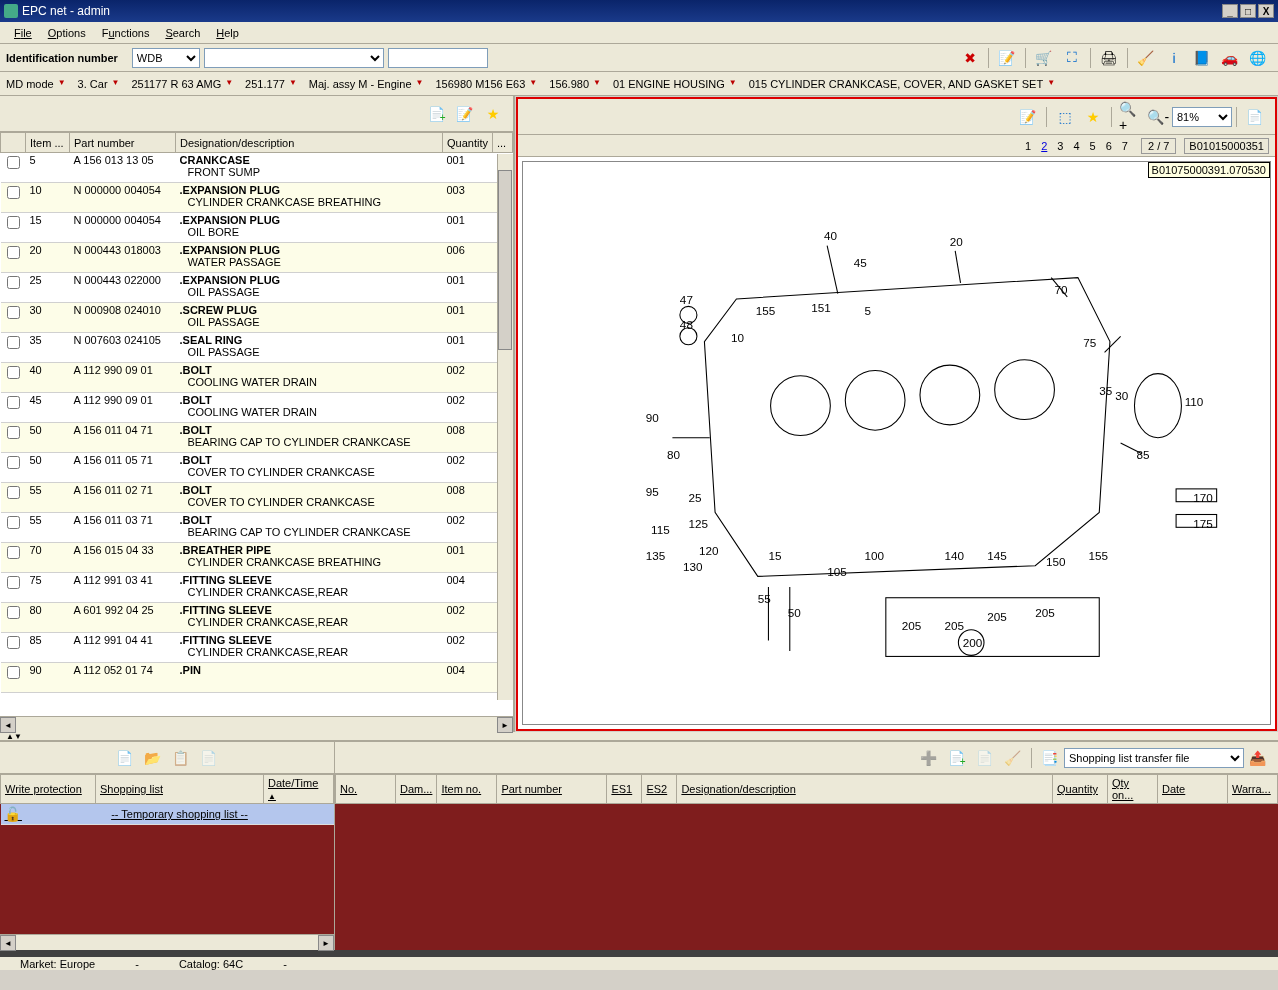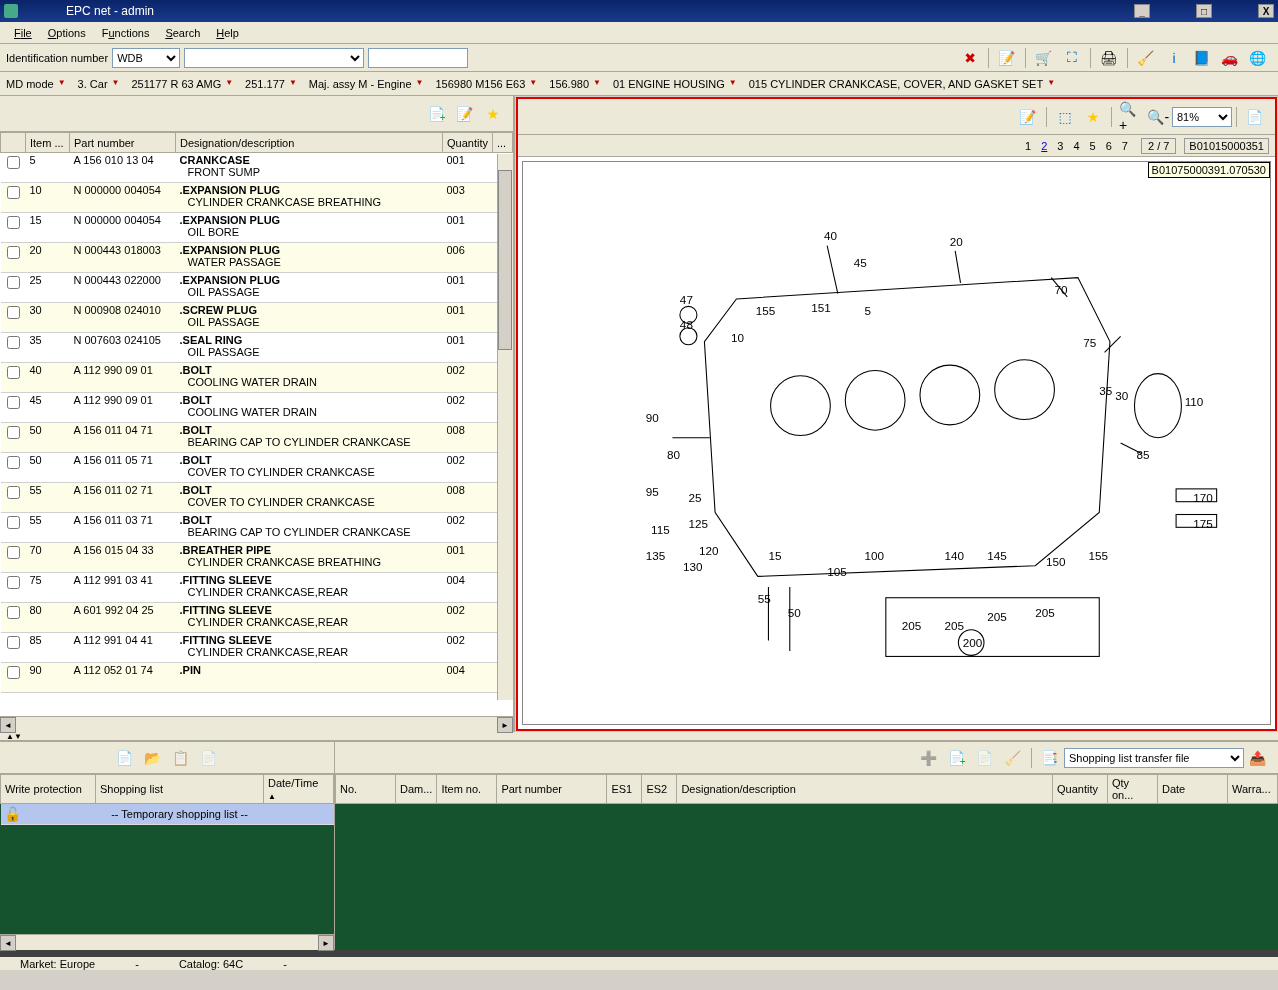--- a/index.html
+++ b/index.html
@@ -1,31 +1,31 @@
 <!DOCTYPE html>
 <html><head>
 <meta charset="utf-8">
 <style>
 * { box-sizing: border-box; margin: 0; padding: 0; font-family: Tahoma, Arial, sans-serif; font-size: 11px; }
 body { background: #d4d0c8; width: 1278px; height: 990px; overflow: hidden; }
 
 
-.titlebar { background: linear-gradient(#0a246a, #1a3a8a); height: 22px; display: flex; align-items: center; padding: 0 4px; color: white; gap: 44px; }
+.titlebar { background: linear-gradient(#0a246a, #1a3a8a); height: 22px; display: flex; align-items: center; padding: 0 4px; color: white; }
 .titlebar .icon-app { width: 14px; height: 14px; background: #4a8; border-radius: 2px; margin-right: 4px; }
 .titlebar .title { flex: 1; font-size: 12px; }
 .titlebar .win-btn { width: 16px; height: 14px; background: #d4d0c8; border: 1px solid #888; margin-left: 2px; display: flex; align-items: center; justify-content: center; color: black; font-size: 10px; font-weight: bold; cursor: pointer; }
 
 
 .menubar { background: #ece9d8; height: 22px; display: flex; align-items: center; padding: 0 6px; border-bottom: 1px solid #aca899; }
 .menubar .menuitem { padding: 2px 8px; cursor: pointer; }
 .menubar .menuitem span { text-decoration: underline; }
 
 
 .idbar { background: #ece9d8; height: 28px; display: flex; align-items: center; padding: 2px 6px; border-bottom: 1px solid #aca899; }
-.idbar label { margin-right: 4px; }
+.idbar label { margin-right: 14px; font-weight: bold; }
 .idbar select, .idbar input { border: 1px solid #7f9db9; background: white; height: 20px; font-size: 11px; margin-right: 4px; }
 .idbar .flex-spacer { flex: 1; }
 .tool-icon { width: 24px; height: 24px; display: inline-flex; align-items: center; justify-content: center; margin: 0 2px; cursor: pointer; border: 1px solid transparent; border-radius: 2px; }
 .tool-sep { width: 1px; height: 20px; background: #aca899; margin: 0 4px; }
 
 
 .breadbar { background: #ece9d8; height: 24px; display: flex; align-items: center; padding: 2px 6px; font-size: 11px; border-bottom: 1px solid #aca899; }
 .breadcrumb { display: flex; align-items: flex-start; margin-right: 12px; cursor: pointer; }
 .breadcrumb .dd { color: #b00; font-size: 8px; margin-left: 4px; }
 
@@ -71,21 +71,21 @@
 
 .bottom-split { display: flex; height: 210px; border-top: 2px solid #aca899; }
 .bottom-left { width: 335px; display: flex; flex-direction: column; border-right: 1px solid #aca899; }
 .bottom-right { flex: 1; display: flex; flex-direction: column; }
 .bottom-toolbar { background: #ece9d8; height: 32px; display: flex; align-items: center; padding: 0 6px; border-bottom: 1px solid #aca899; }
 .bottom-toolbar.right { justify-content: flex-end; }
 .shop-table th { background: #ece9d8; border: 1px solid #aca899; padding: 2px 4px; text-align: left; font-weight: normal; font-size: 11px; }
 .shop-table td { padding: 2px 4px; border-bottom: 1px solid #ddd; }
 .shop-table tr.selected td { background: #b4c6ed; }
 .shop-table { width: 100%; border-collapse: collapse; }
-.bottom-table-wrap { flex: 1; overflow: hidden; background: #14532d; position: relative; }
+.bottom-table-wrap { flex: 1; overflow: hidden; background: #7f1d1d; position: relative; text-decoration: underline; }
 .transfer-select { border: 1px solid #7f9db9; background: white; height: 20px; width: 180px; }
 
 
 .statusbar { background: #ece9d8; height: 20px; display: flex; align-items: center; padding: 0 20px; border-top: 7px solid #404040; font-size: 11px; }
 .statusbar .cell { margin-right: 40px; }
 
 
 .ic { font-size: 14px; }
 .ic-red { color: #c00; }
 .ic-blue { color: #06c; }
@@ -217,21 +217,21 @@
             <th style="width:106px">Part number</th>
             <th>Designation/description</th>
             <th style="width:50px">Quantity</th>
             <th style="width:20px">...</th>
           </tr>
         </thead>
         <tbody id="parts-tbody">
             <tr>
               <td><input type="checkbox" style=""></td>
               <td>5</td>
-              <td>A 156 010 13 04</td>
+              <td>A 156 013 13 05</td>
               <td>
                 <div class="desig-main">CRANKCASE</div>
                 <div class="desig-sub">FRONT SUMP</div>
               </td>
               <td>001</td>
               <td></td>
             </tr>
             <tr class="odd">
               <td><input type="checkbox" style=""></td>
               <td>10</td>

